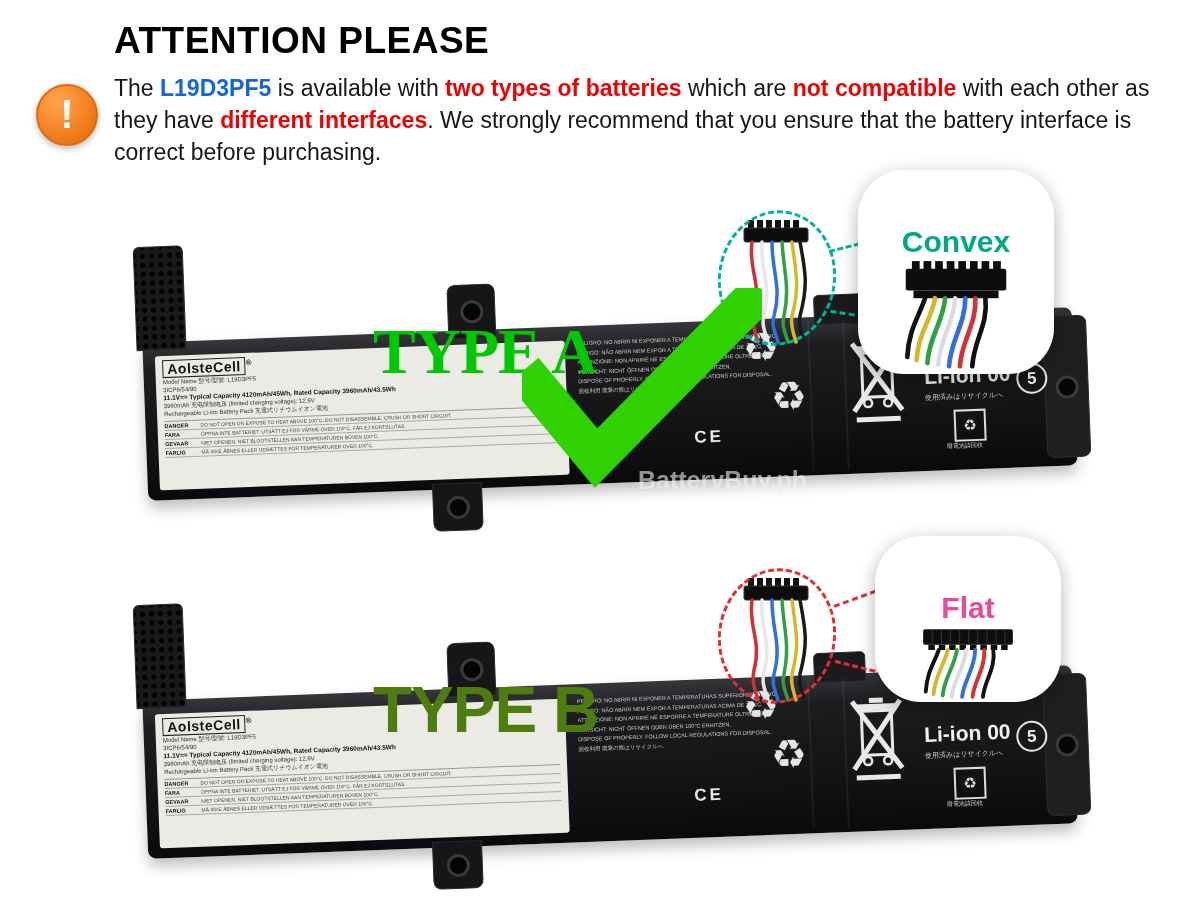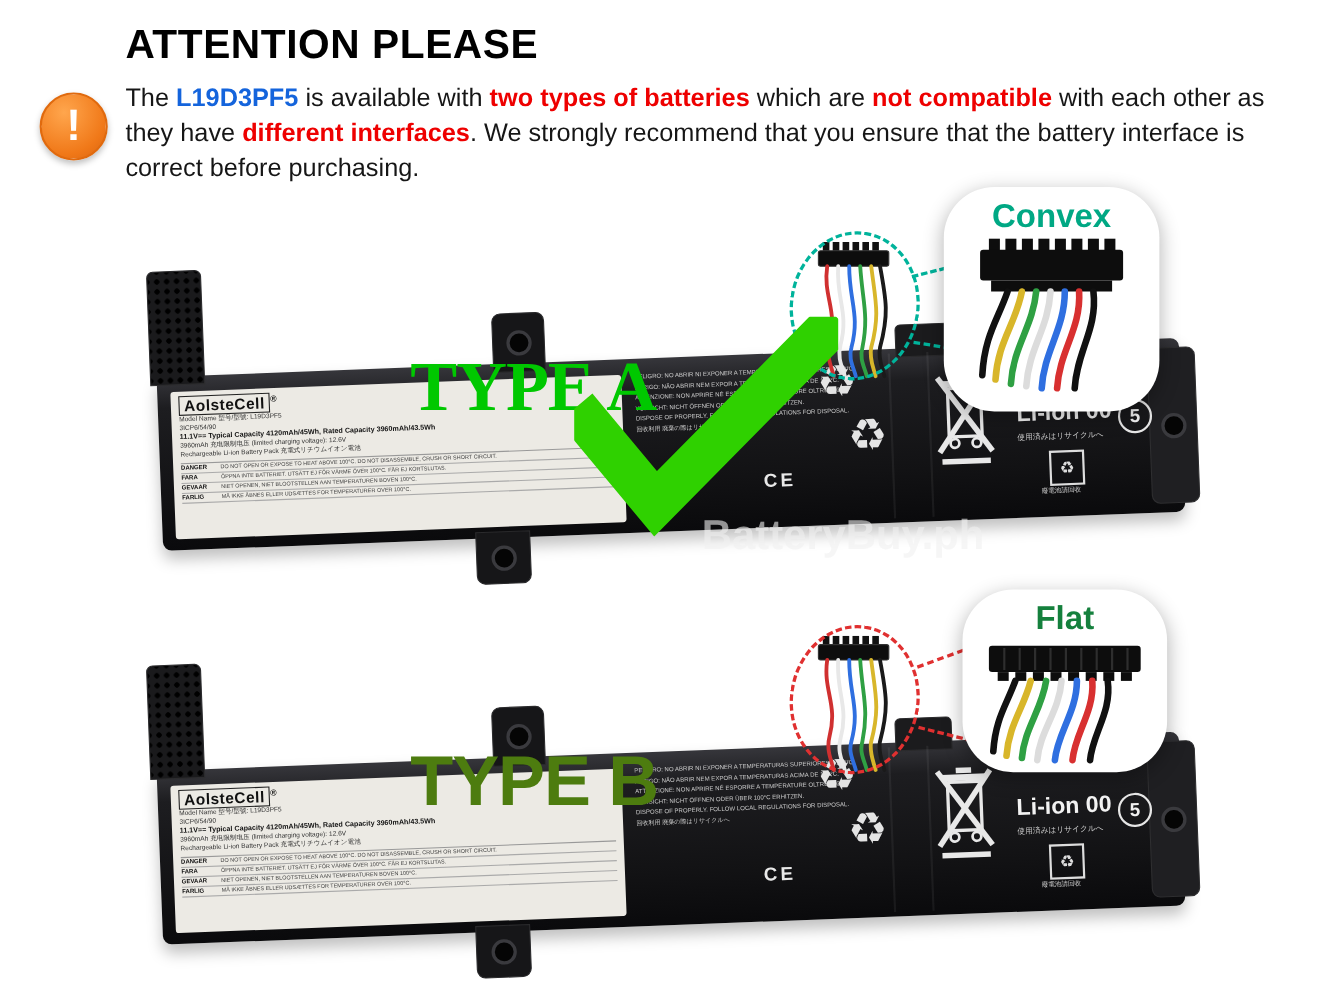--- a/index.html
+++ b/index.html
@@ -79,33 +79,33 @@
   .l1{left:698px;top:72px;width:66px;transform:rotate(-14deg);}
   .l2{left:700px;top:146px;width:80px;transform:rotate(9deg);}
   .battery-b .l1{left:702px;top:66px;width:64px;transform:rotate(-20deg);}
   .battery-b .l2{left:704px;top:140px;width:68px;transform:rotate(14deg);}
 
   .bubble{position:absolute;background:#fff;border-radius:46px;z-index:6;
     box-shadow:0 5px 18px rgba(0,0,0,.3);display:flex;flex-direction:column;align-items:center;
     padding-top:10px;box-sizing:border-box;}
   .battery-a .bubble{left:728px;top:0;width:196px;height:204px;}
   .battery-b .bubble{left:745px;top:8px;width:186px;height:166px;}
-  .bubble-title{font-size:30px;font-weight:900;line-height:1.1;}
+  .bubble-title{font-size:30px;font-weight:900;line-height:1.1;margin-top:45px;}
   .battery-a .bubble-title{color:#00a884;}
-  .battery-b .bubble-title{color:#15803d;}
+  .battery-b .bubble-title{color:#ec4899;}
 
   .type-label{position:absolute;left:243px;top:150px;font-size:64px;font-weight:900;
     letter-spacing:-1px;line-height:1;z-index:5;}
   .type-a{color:#00c800;font-family:Liberation Serif, serif;}
   .type-b{color:#4d7c0f;}
 
   .check-svg{position:absolute;left:392px;top:118px;z-index:6;}
   .wm1{position:absolute;left:452px;top:222px;font-size:52px;font-weight:bold;
     color:rgba(228,228,228,.55);letter-spacing:1px;z-index:7;}
-  .wm2{position:absolute;left:508px;top:296px;font-size:38px;font-weight:bold;
+  .wm2{position:absolute;left:508px;top:296px;font-size:25px;font-weight:bold;
     color:rgba(240,240,240,.6);z-index:7;}
 </style>
 </head>
 <body>
 
 <div class="stage">
 
   <div class="warning-badge">
     <span>!</span>
   </div>

